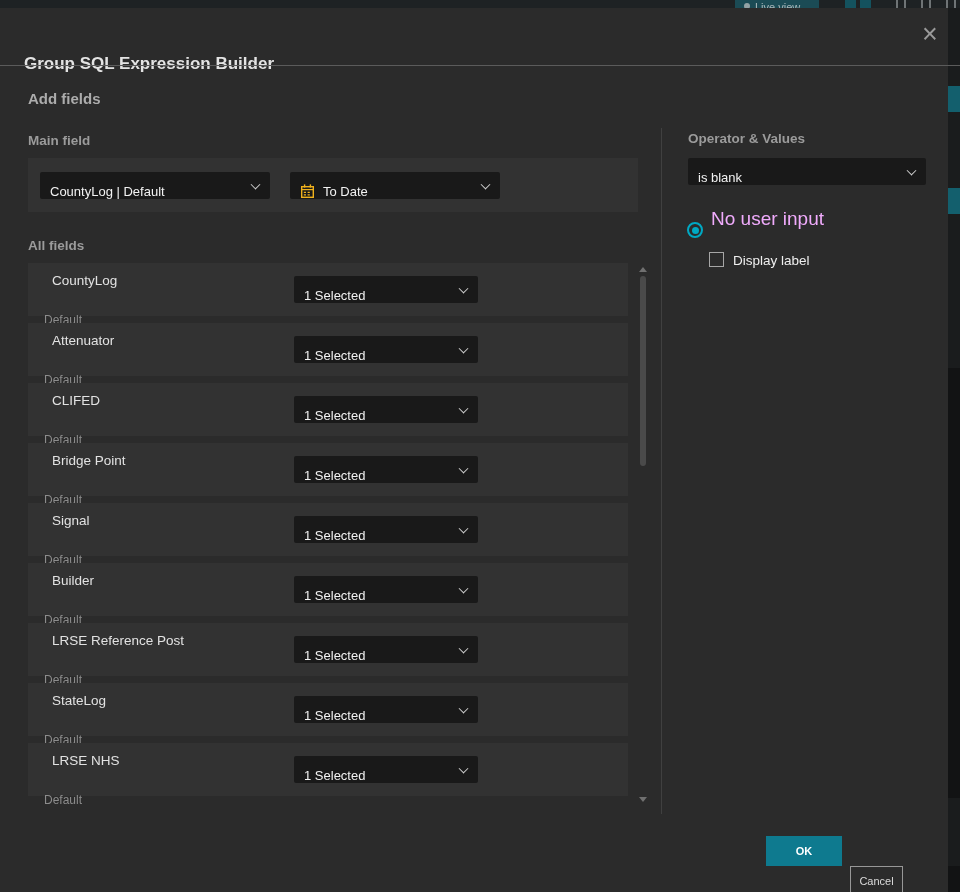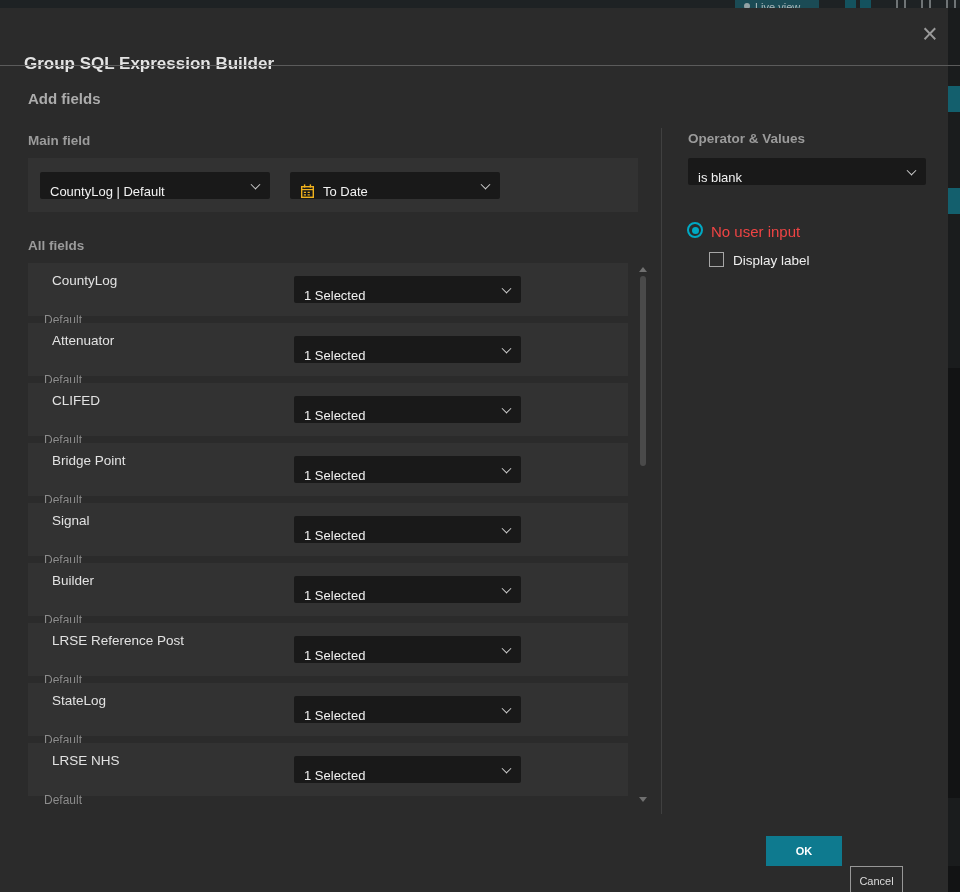--- a/index.html
+++ b/index.html
@@ -45,40 +45,40 @@
   #main-panel { left:28px; top:150px; width:610px; height:54px; background:#323232; }
   #dd-field { left:40px; top:164px; width:230px; height:27px; }
   #dd-type  { left:290px; top:164px; width:210px; height:27px; gap:8px; }
 
   
   #fields-list { left:28px; top:255px; width:600px; }
   .row { position:relative; width:600px; height:53px; background:#323232;
          margin-bottom:7px; }
   .row-title { position:absolute; left:24px; top:10px; font-size:13.5px; color:#e2e2e2; }
   .row-sub   { position:absolute; left:16px; top:30px; font-size:12px; color:#8c8c8c;margin-top:20px; }
-  .row-dd { left:266px; top:13px; width:227px; height:27px; position:absolute; }
+  .row-dd { left:266px; top:13px; width:184px; height:27px; position:absolute; }
 
   
   .sb-thumb { left:640px; top:268px; width:6px; height:190px; background:#4a4a4a;
               border-radius:3px; }
   .sb-arrow { width:0; height:0; border-left:4px solid transparent;
               border-right:4px solid transparent; position:absolute; left:639px; }
   .sb-up   { top:259px; border-bottom:5px solid #707070; }
   .sb-down { top:789px; border-top:5px solid #707070; }
 
   .v-divider { left:661px; top:120px; width:1px; height:686px; background:#404040; }
 
   
   #ov-heading { left:688px; top:123px; }
   #dd-operator { left:688px; top:150px; width:238px; height:27px; }
   .radio-outer { left:687px; top:214px; width:16px; height:16px; border-radius:50%;
                  border:2px solid #00a9c4; background:#2b2b2b;
                  display:flex; align-items:center; justify-content:center; cursor:pointer; }
   .radio-inner { width:7px; height:7px; border-radius:50%; background:#00a9c4; }
-  .radio-label { left:711px; top:215px; font-size:15px; color:#ef4444; }
+  .radio-label { left:711px; top:200px; font-size:19px; color:#f0abfc; }
   .cbx { left:709px; top:244px; width:15px; height:15px; border:1.5px solid #a6a6a6;
          background:transparent; cursor:pointer; }
   .cbx-label { left:733px; top:245px; font-size:13.5px; color:#efefef; }
 
   
   .btn { position:absolute; top:828px; height:30px; display:flex; align-items:center;
          justify-content:center; font-size:11px; cursor:pointer; border-radius:0; }
   #btn-ok { left:766px; width:76px; background:#0e7a8f; color:#ffffff; font-weight:700; }
   #btn-cancel { left:850px; width:53px; background:transparent;
                 border:1px solid #979797; color:#dcdcdc;margin-top:30px; }

